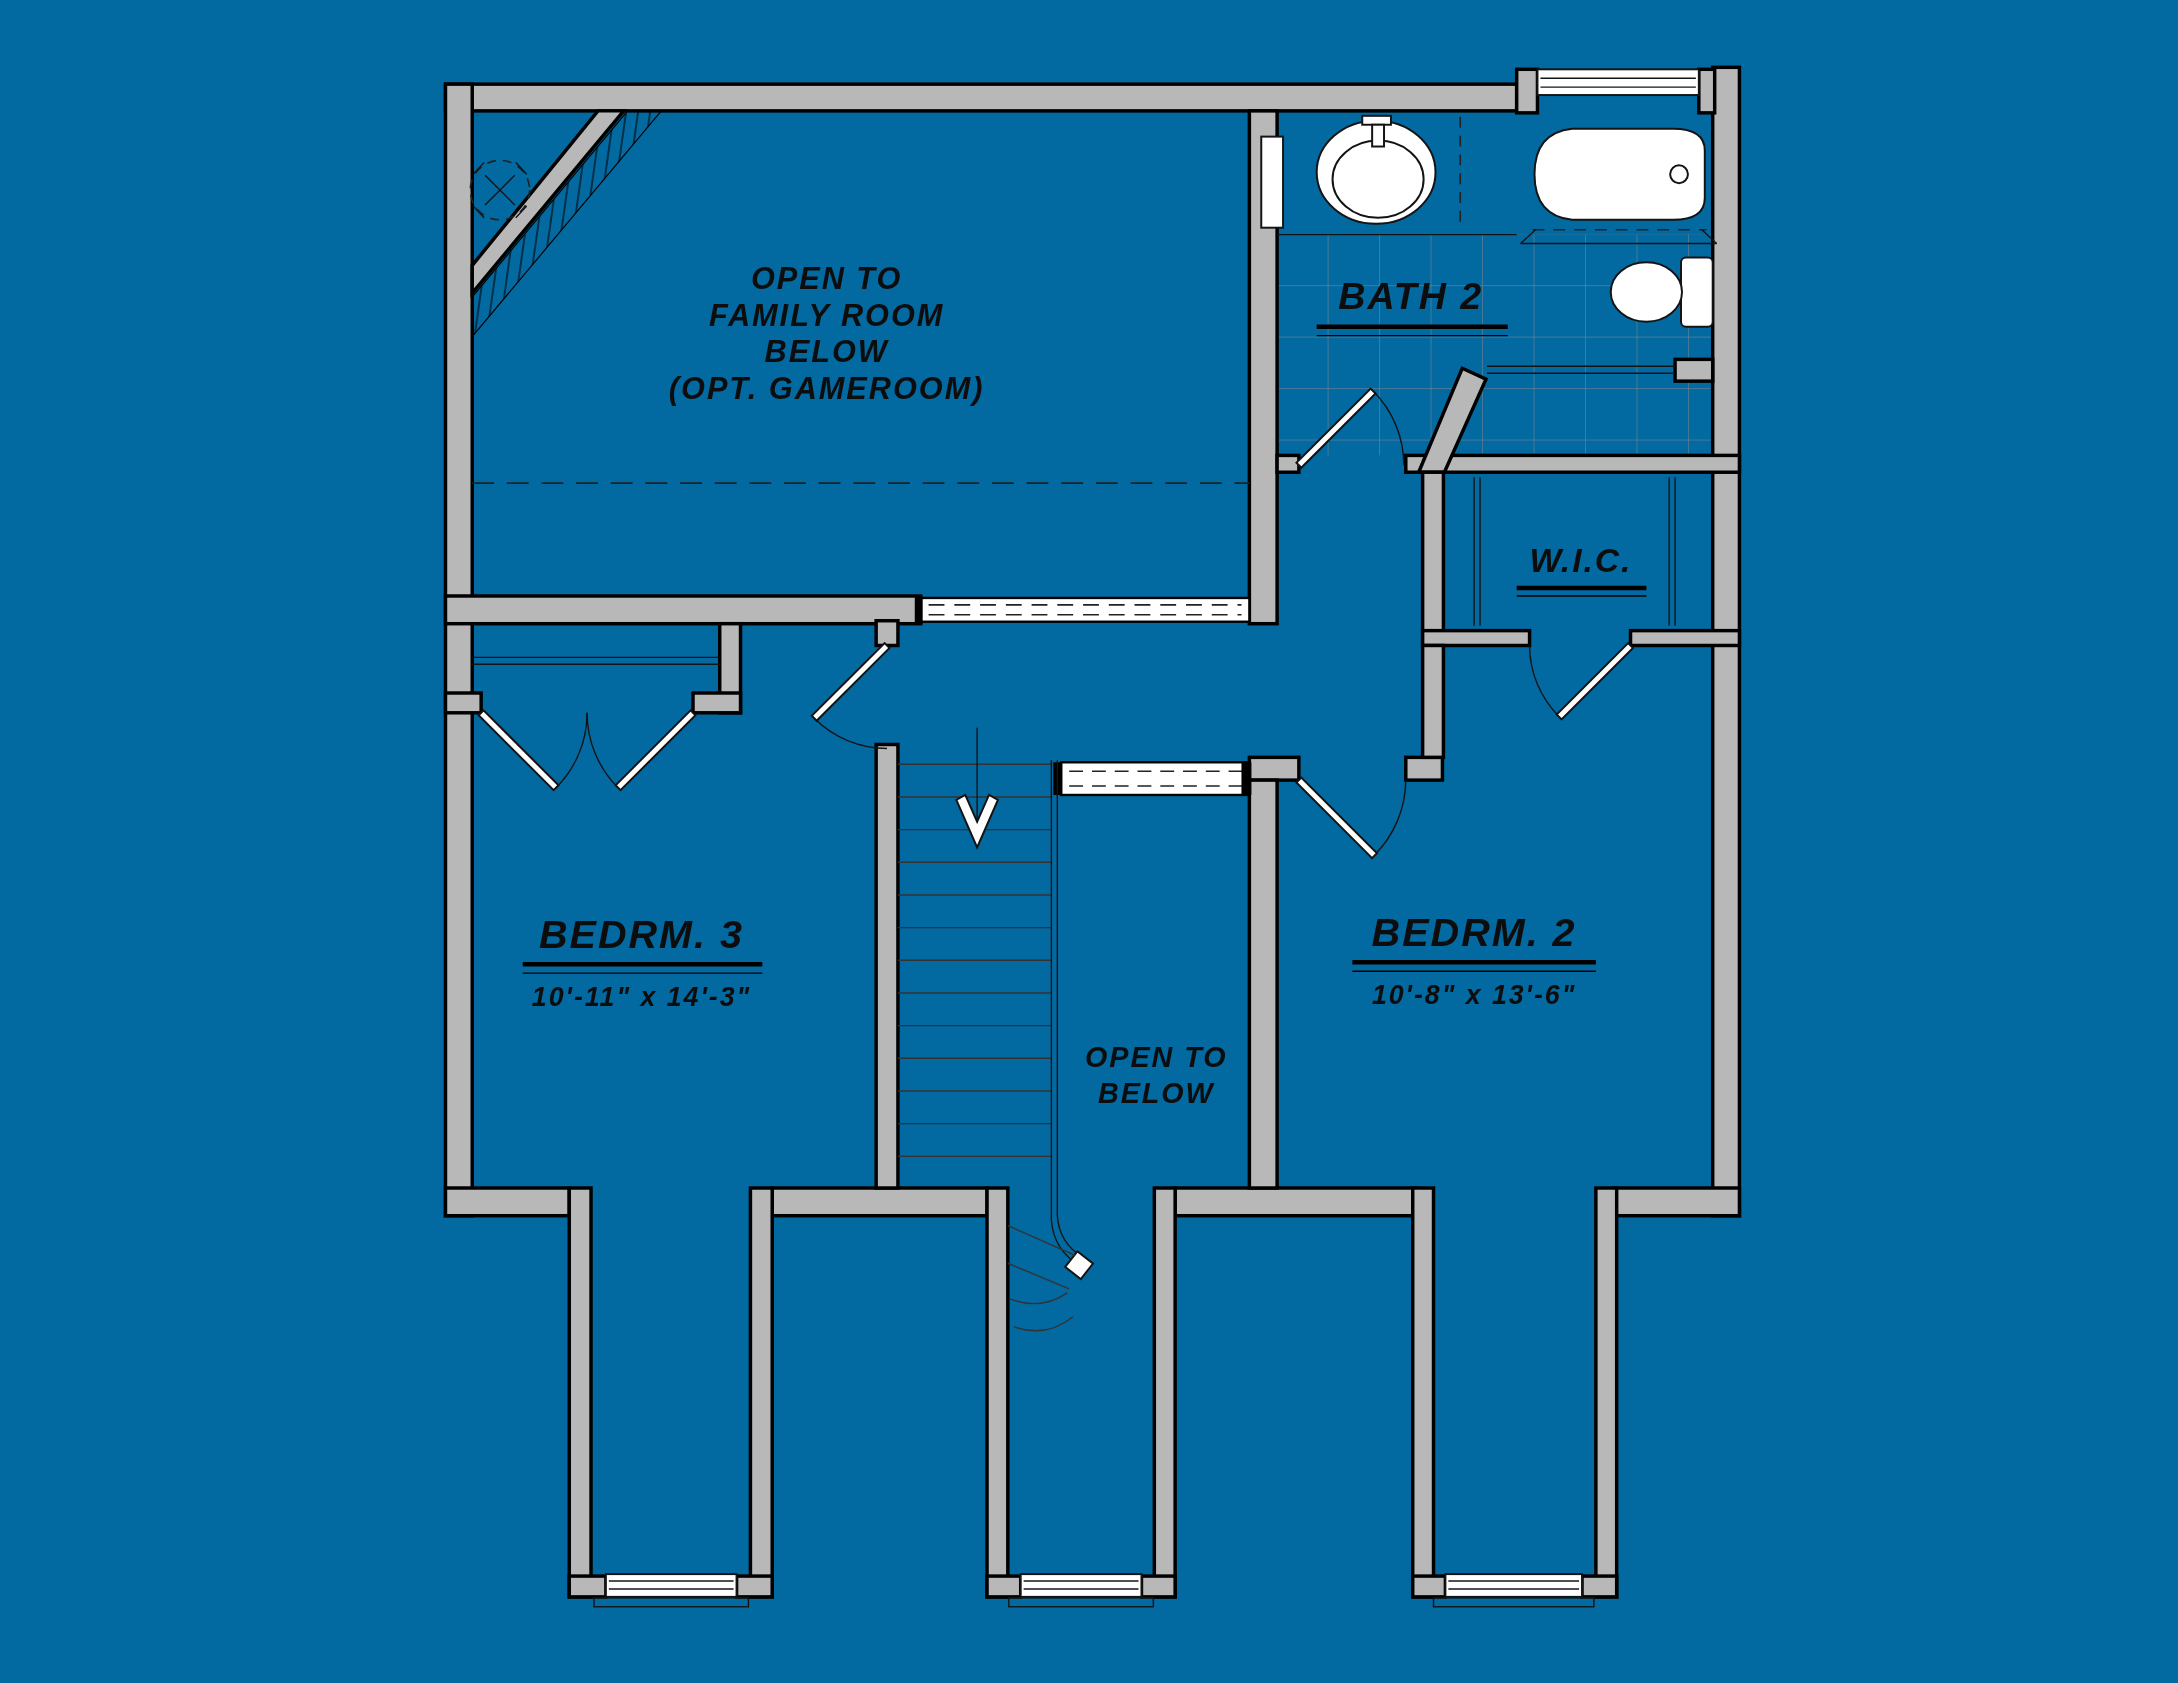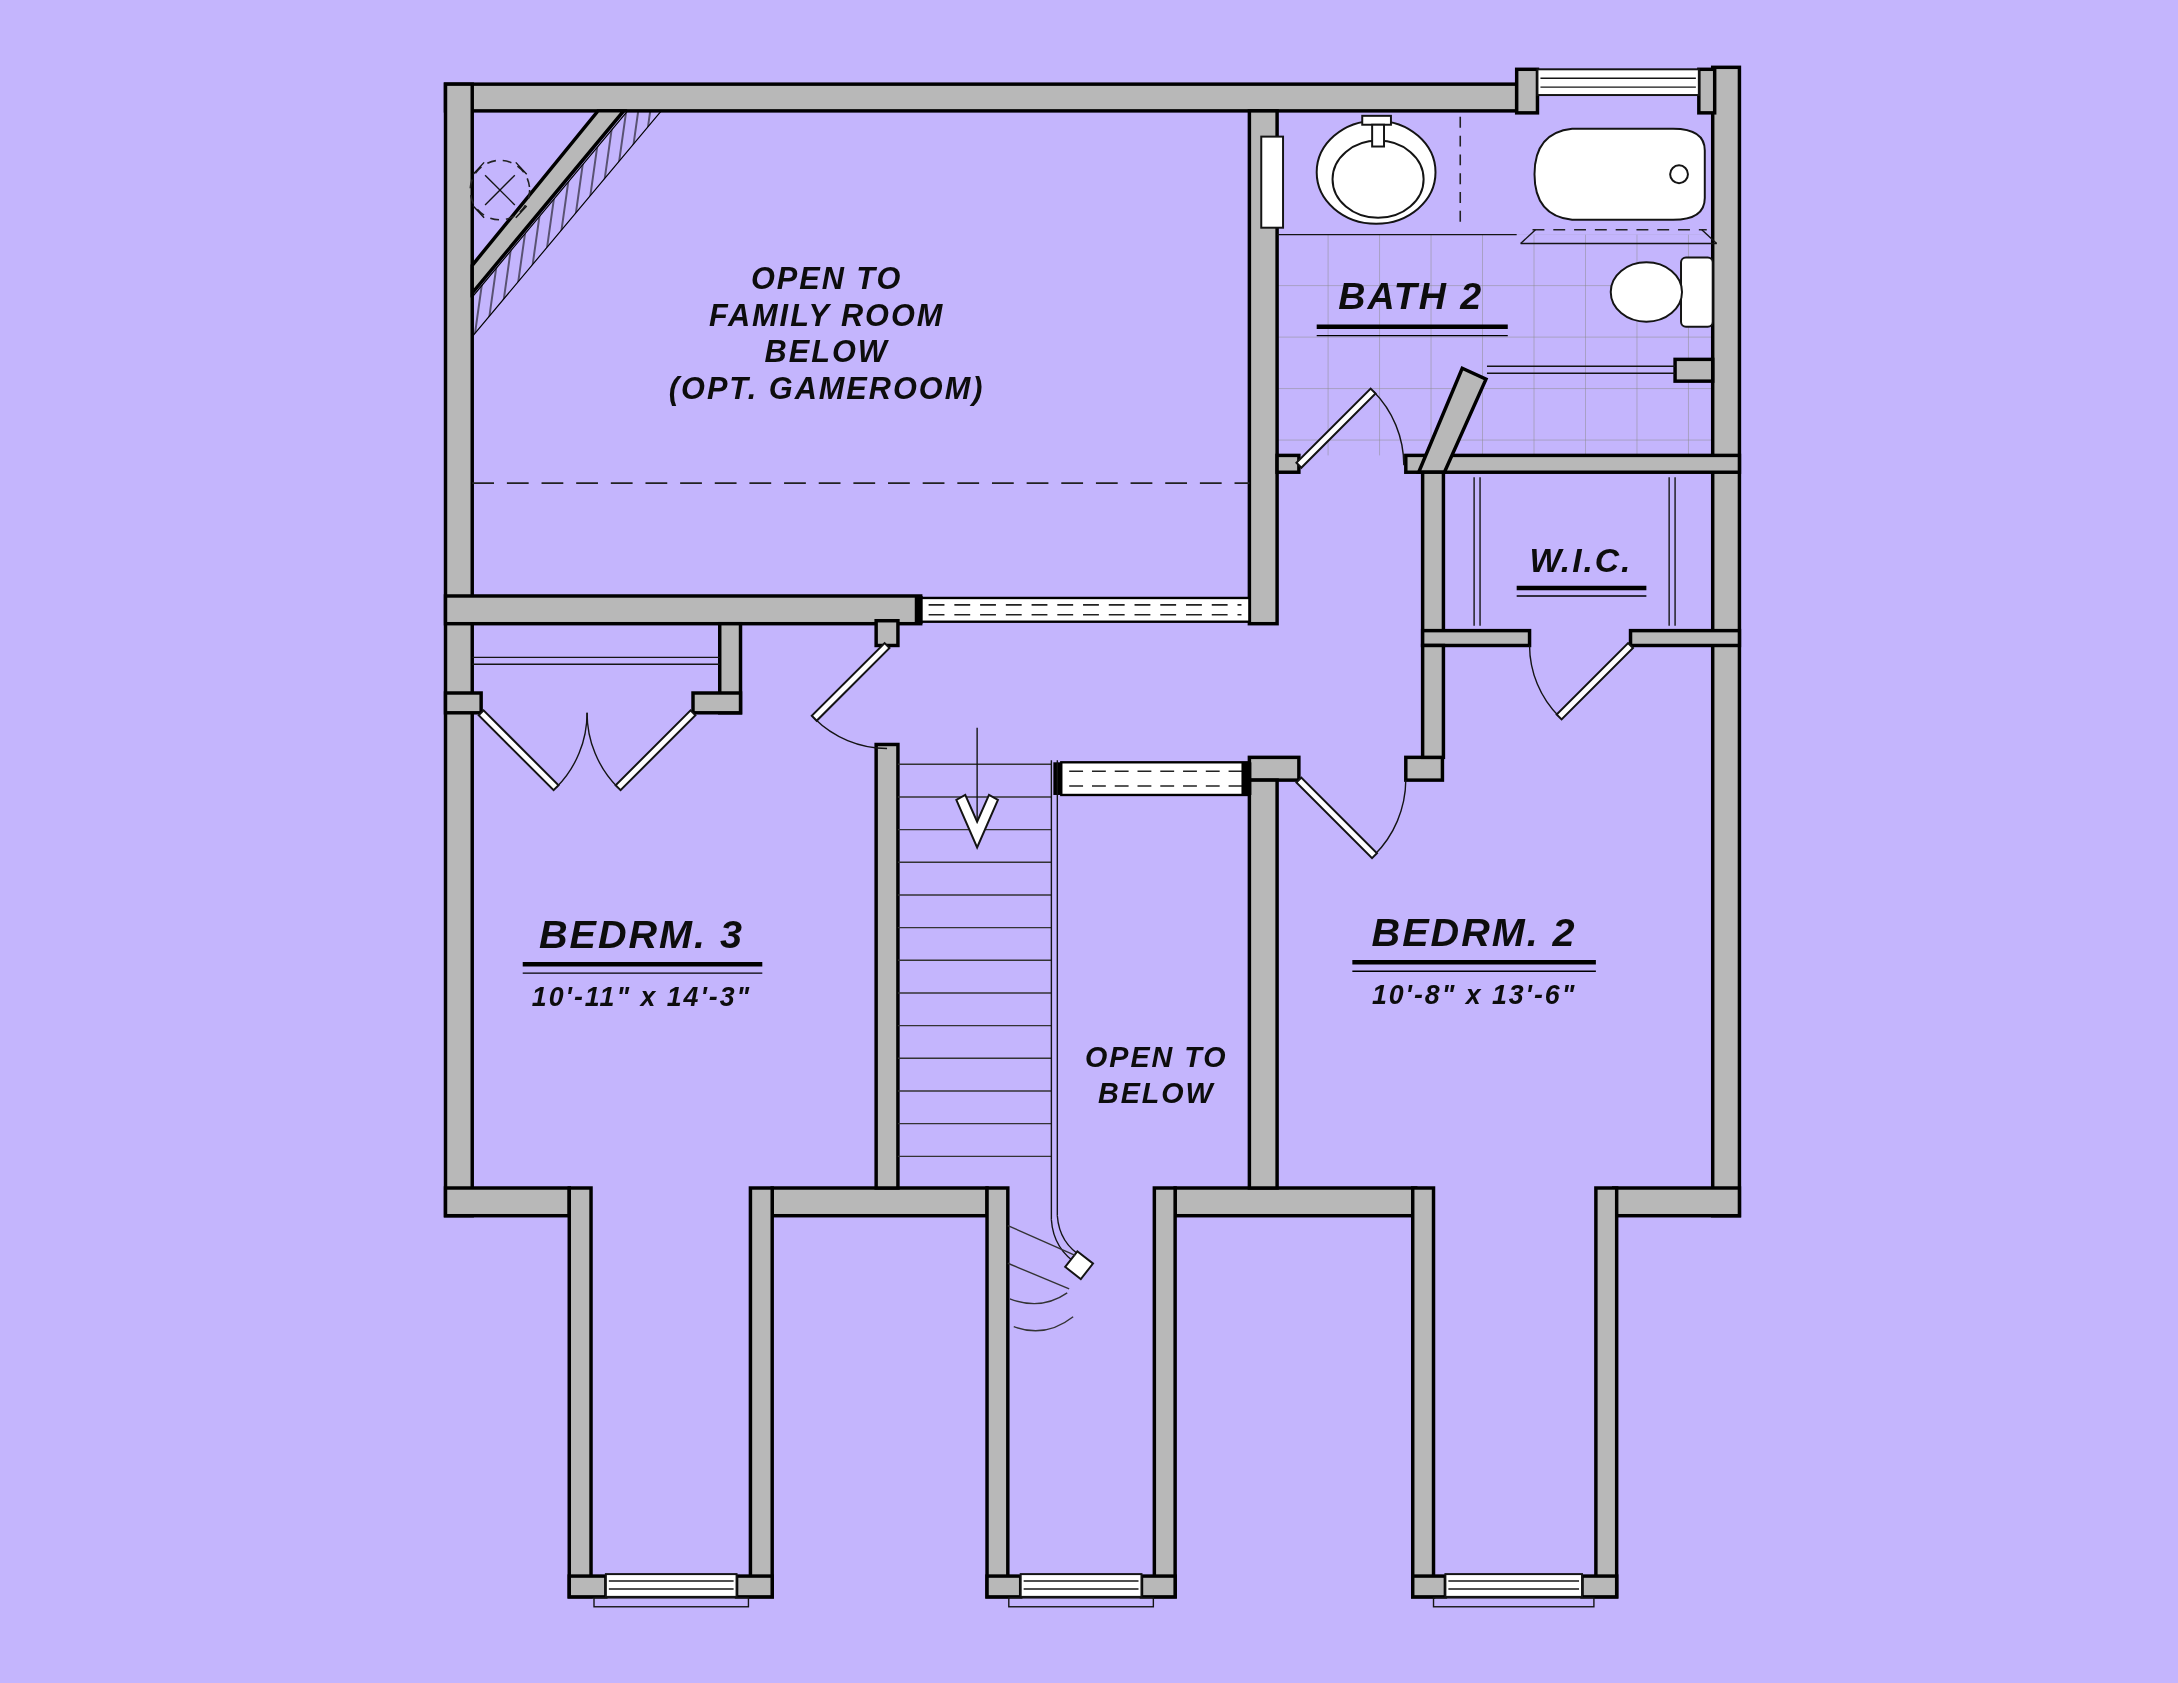--- a/index.html
+++ b/index.html
@@ -1,16 +1,16 @@
 <!DOCTYPE html>
 <html><head>
 <meta charset="utf-8">
 <style>
   html,body{margin:0;padding:0;background:#fff;}
-  .page{width:2178px;height:1683px;position:relative;background:#c4b5fd;overflow:hidden;}
+  .page{width:2178px;height:1683px;position:relative;background:#0369a1;overflow:hidden;}
   .wall{fill:#b8b8b8;stroke:#000;stroke-width:3.5;}
   .railband{fill:#fff;stroke:#000;stroke-width:2.4;}
   .cap{fill:#000;stroke:none;}
   .fx{fill:#fff;stroke:#141414;stroke-width:2;}
   .thin{stroke:#141414;stroke-width:1.4;fill:none;}
   .tread{stroke:#333;stroke-width:1.4;}
   .dashln{stroke:#222;stroke-width:1.6;fill:none;}
   .lbl{font-family:"Liberation Sans",sans-serif;font-style:italic;font-weight:700;
        fill:#0d0d0d;text-anchor:middle;letter-spacing:2px;}
   .ul1{stroke:#000;stroke-width:4.5;}

